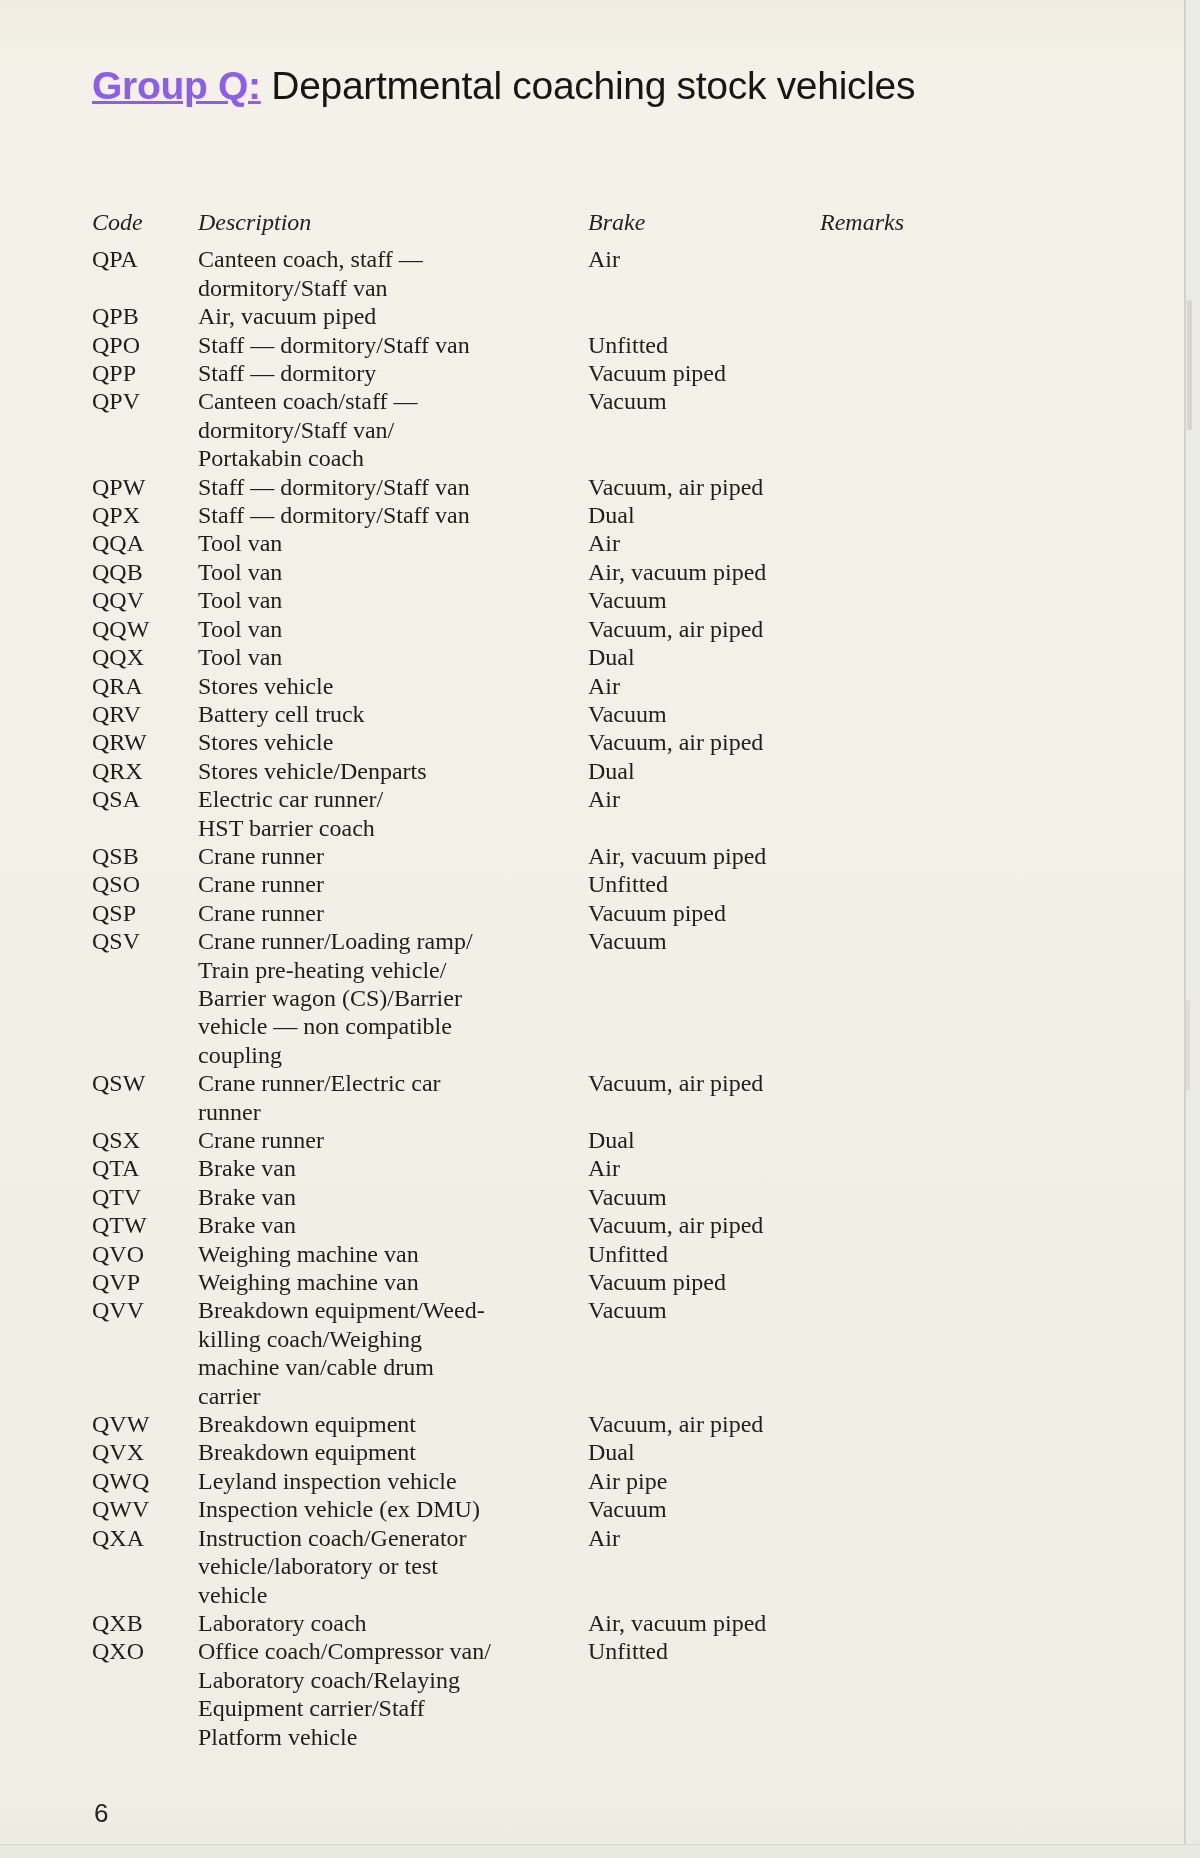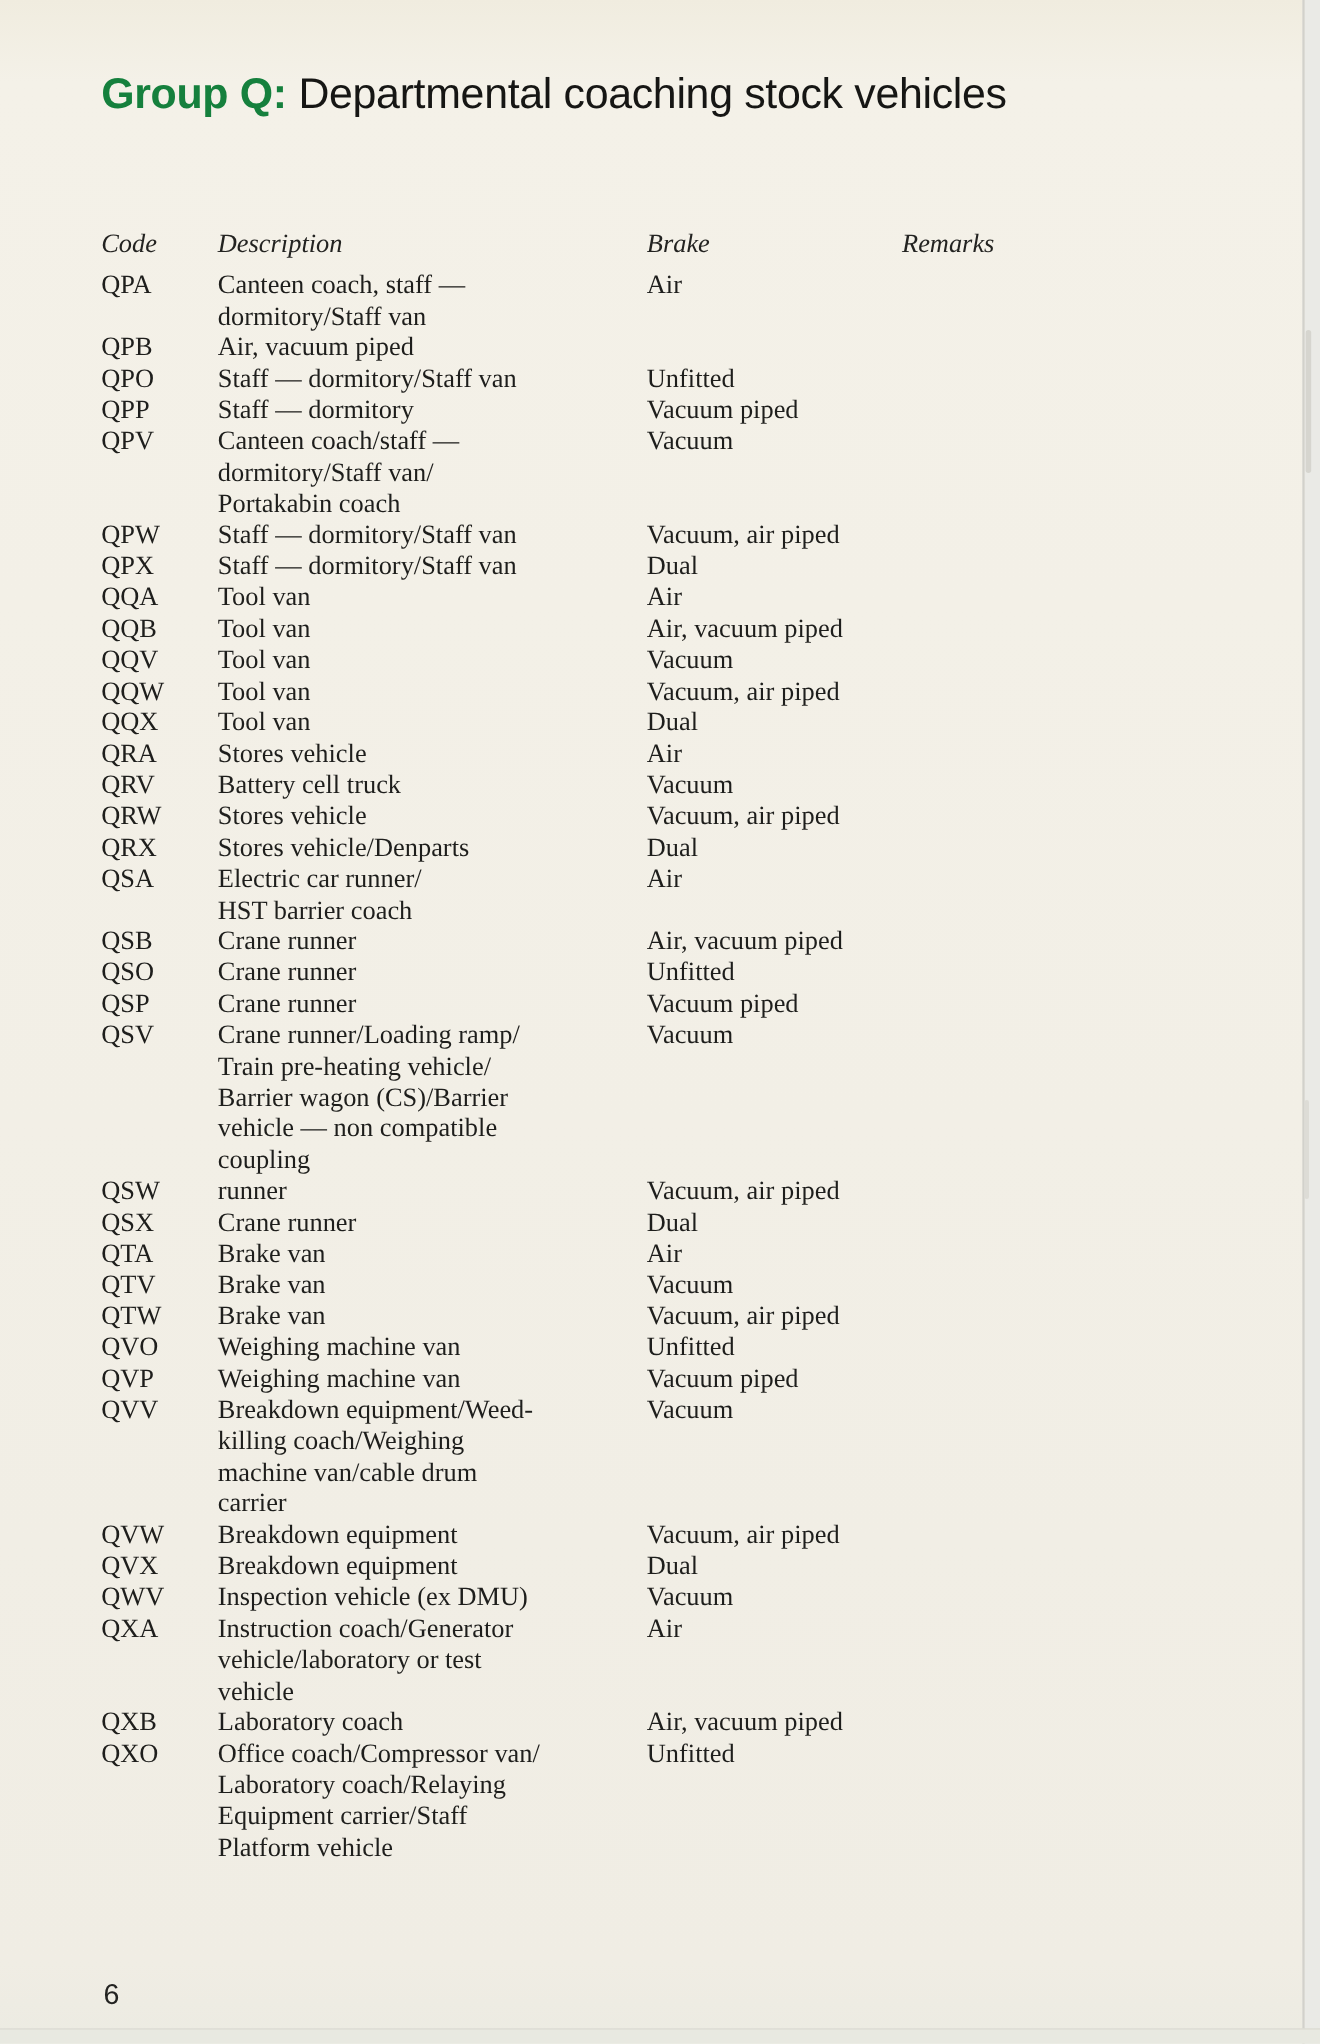--- a/index.html
+++ b/index.html
@@ -41,21 +41,21 @@
     border-top: 1px solid #d9d8d0;
   }
   .title {
     position: absolute;
     left: 92px; top: 64px;
     font-size: 39px;
     letter-spacing: -0.3px;
     white-space: nowrap;
     color: #161614;
   }
-  .title .bold { font-weight: 700; color: #15803d; }
+  .title .bold { font-weight: 700; color: #8b5cf6; text-decoration: underline; }
   .table-wrap {
     position: absolute;
     left: 92px; top: 208px;
     width: 1010px;
     font-family: Liberation Serif, serif;
   }
   .grid-row {
     display: grid;
     grid-template-columns: 106px 390px 232px 1fr;
     font-size: 24px;
@@ -285,20 +285,21 @@
           <div class="desc-line">vehicle — non compatible</div>
           <div class="desc-line">coupling</div>
         </div>
     <div class="cell">Vacuum</div>
     <div class="cell"></div>
   </div>
 
   <div class="grid-row">
     <div class="cell">QSW</div>
     <div>
+          <div class="desc-line">Crane runner/Electric car</div>
           <div class="desc-line">runner</div>
         </div>
     <div class="cell">Vacuum, air piped</div>
     <div class="cell"></div>
   </div>
 
   <div class="grid-row">
     <div class="cell">QSX</div>
     <div>
           <div class="desc-line">Crane runner</div>
@@ -375,20 +376,28 @@
 
   <div class="grid-row">
     <div class="cell">QVX</div>
     <div>
           <div class="desc-line">Breakdown equipment</div>
         </div>
     <div class="cell">Dual</div>
     <div class="cell"></div>
   </div>
 
+  <div class="grid-row">
+    <div class="cell">QWQ</div>
+    <div>
+          <div class="desc-line">Leyland inspection vehicle</div>
+        </div>
+    <div class="cell">Air pipe</div>
+    <div class="cell"></div>
+  </div>
 
   <div class="grid-row">
     <div class="cell">QWV</div>
     <div>
           <div class="desc-line">Inspection vehicle (ex DMU)</div>
         </div>
     <div class="cell">Vacuum</div>
     <div class="cell"></div>
   </div>
 

